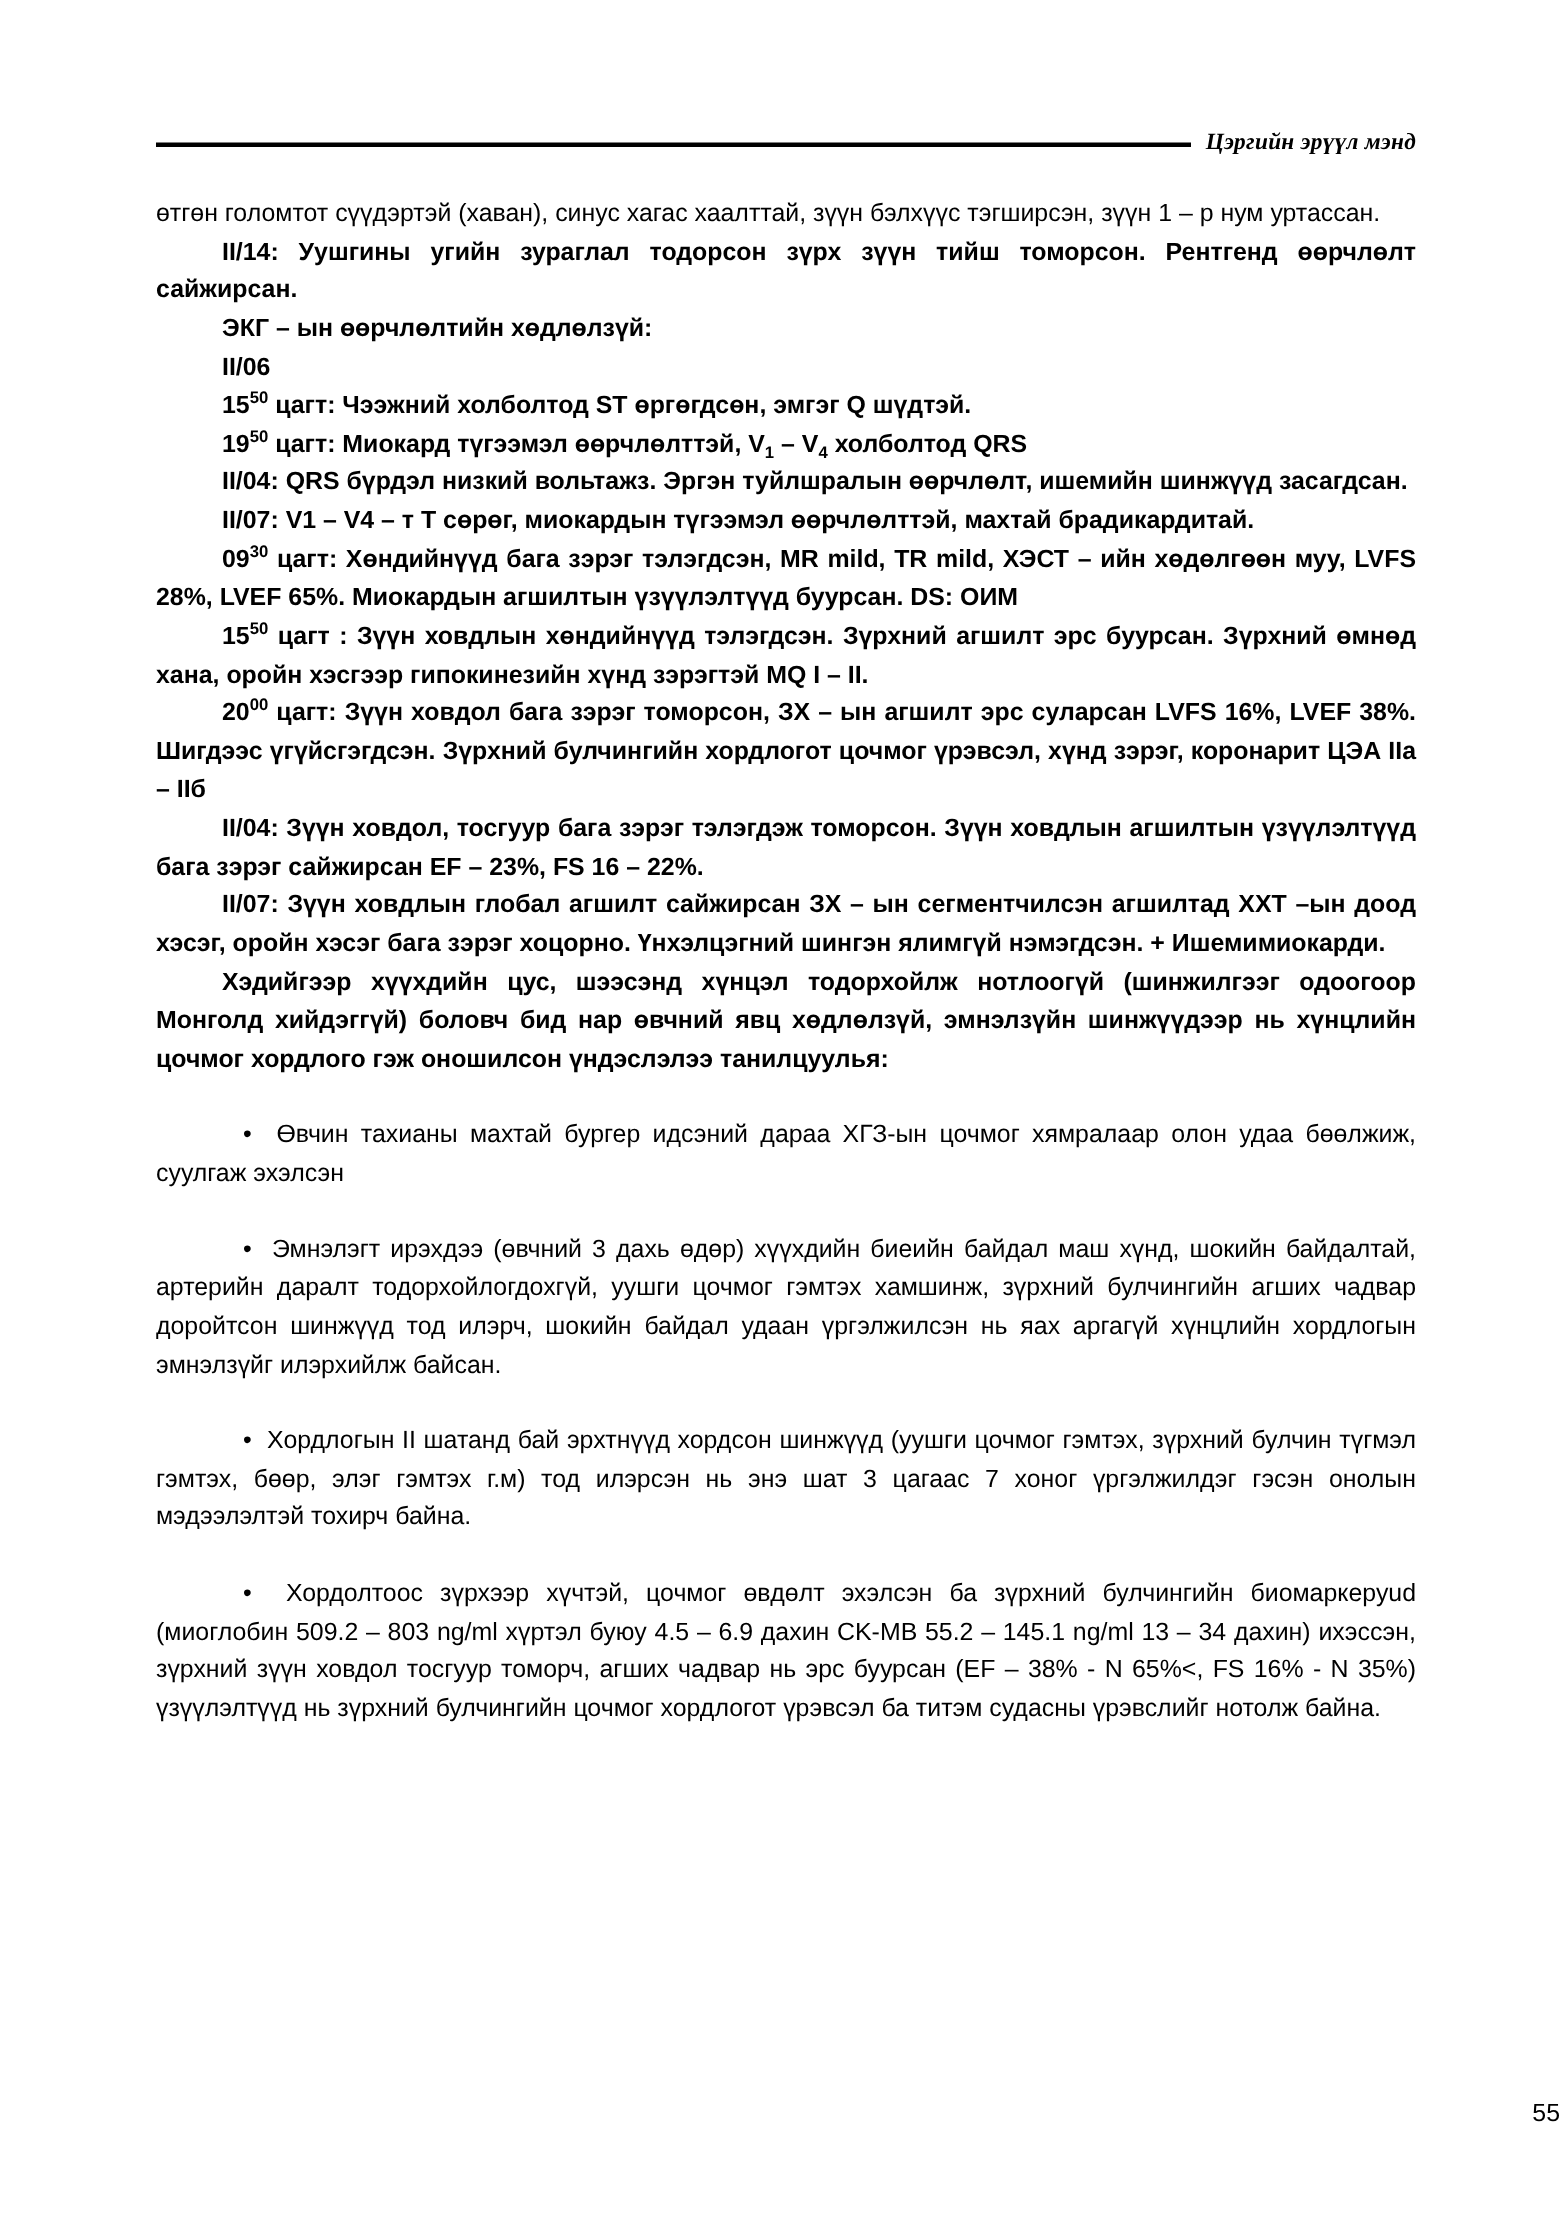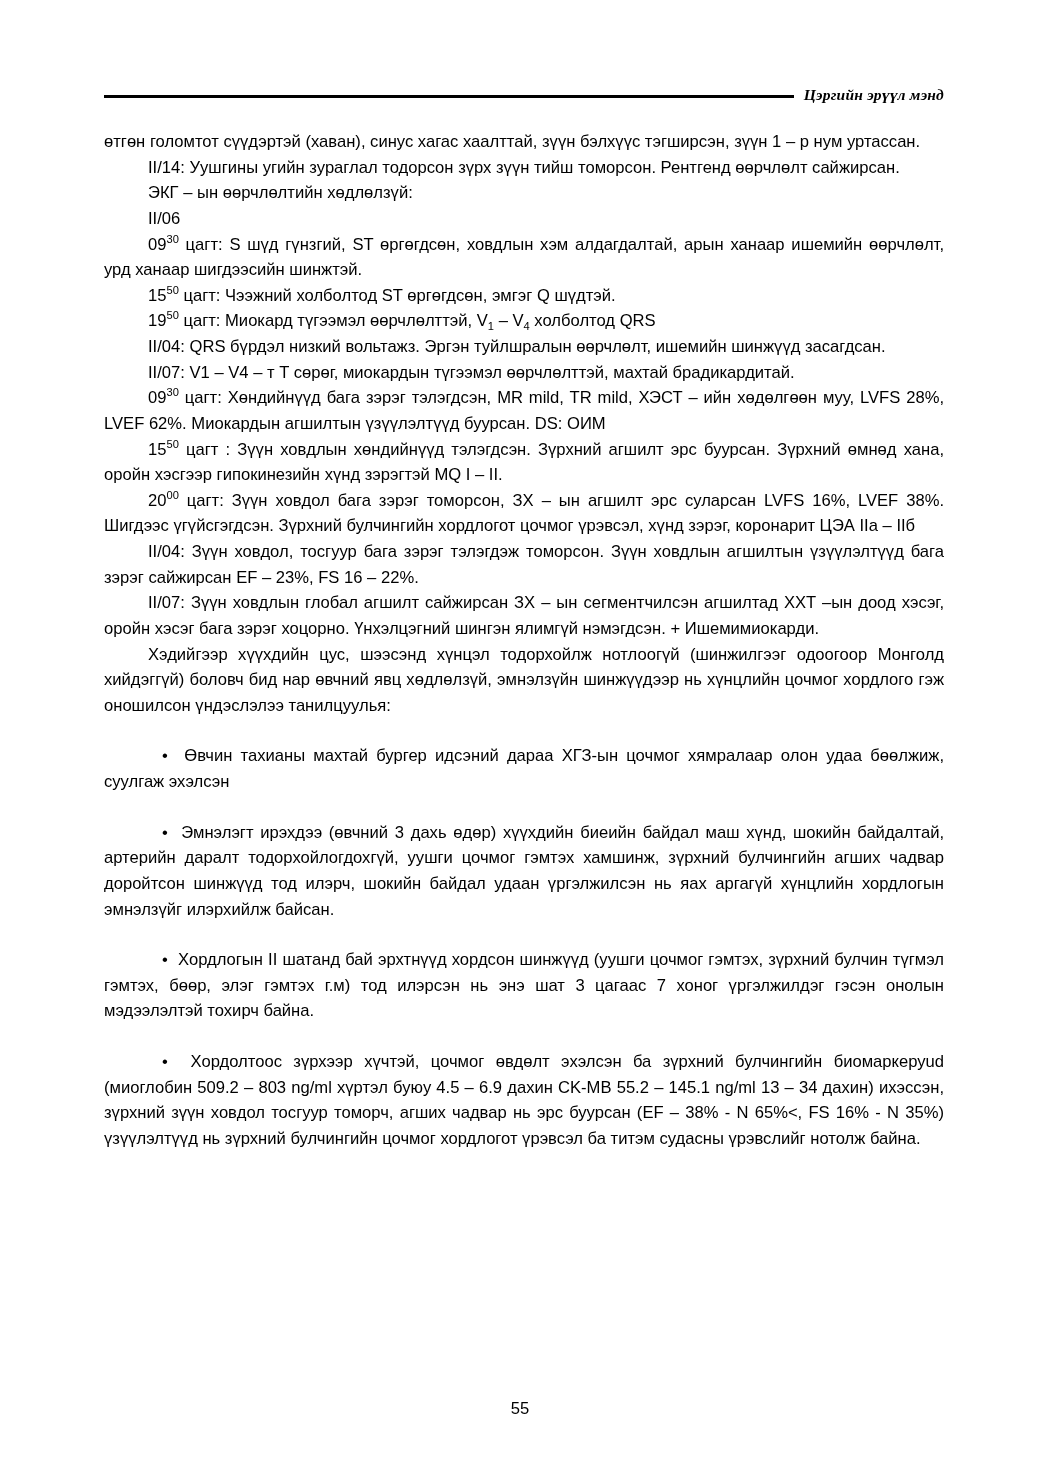--- a/index.html
+++ b/index.html
@@ -45,20 +45,21 @@
   .body-text {
     font-size: 16.6px;
     line-height: 1.545;
     text-align: justify;
   }
   p {
     margin: 0;
   }
   p.indent {
     text-indent: 44px;
+    font-weight: bold;
   }
   p.noindent {
     text-indent: 0;
     margin-top: 25px;
   }
   sup {
     font-size: 0.67em;
     vertical-align: super;
     line-height: 0;
   }
@@ -69,51 +70,50 @@
   }
   .bullet-row {
     display: block;
     text-indent: 58px;
   }
   .page-number {
     position: absolute;
     left: 0;
     right: 0;
     bottom: 58px;
-    text-align: center;
+    text-align: right;
     font-size: 16.6px;
   }
 </style>
 </head>
 <body>
 
 <div class="page">
 
   <div class="header">
     <div class="header-rule"></div>
     <div class="header-title">Цэргийн эрүүл мэнд</div>
   </div>
 
   <div class="body-text">
 
     <p class="noindent">өтгөн голомтот сүүдэртэй (хаван), синус хагас хаалттай, зүүн бэлхүүс тэгширсэн, зүүн 1 – р нум уртассан.</p>
     <p class="indent">II/14: Уушгины угийн зураглал тодорсон зүрх зүүн тийш томорсон. Рентгенд өөрчлөлт сайжирсан.</p>
     <p class="indent">ЭКГ – ын өөрчлөлтийн хөдлөлзүй:</p>
     <p class="indent">II/06</p>
 
-    <p class="indent"><span>09</span><sup>30</sup><span> цагт: S шүд гүнзгий, ST өргөгдсөн, ховдлын хэм алдагдалтай, арын ханаар ишемийн өөрчлөлт, урд ханаар шигдээсийн шинжтэй.</span></p>
 
     <p class="indent"><span>15</span><sup>50</sup><span> цагт: Чээжний холболтод ST өргөгдсөн, эмгэг Q шүдтэй.</span></p>
 
     <p class="indent"><span>19</span><sup>50</sup><span> цагт: Миокард түгээмэл өөрчлөлттэй, V</span><sub>1</sub><span> – V</span><sub>4</sub><span> холболтод QRS</span></p>
 
     <p class="indent">II/04: QRS бүрдэл низкий вольтажз. Эргэн туйлшралын өөрчлөлт, ишемийн шинжүүд засагдсан.</p>
     <p class="indent">II/07: V1 – V4 – т T сөрөг, миокардын түгээмэл өөрчлөлттэй, махтай брадикардитай.</p>
 
-    <p class="indent"><span>09</span><sup>30</sup><span> цагт: Хөндийнүүд бага зэрэг тэлэгдсэн, MR mild, TR mild, ХЭСТ – ийн хөдөлгөөн муу,  LVFS 28%, LVEF 62%. Миокардын агшилтын үзүүлэлтүүд буурсан. DS: ОИМ</span></p>
+    <p class="indent"><span>09</span><sup>30</sup><span> цагт: Хөндийнүүд бага зэрэг тэлэгдсэн, MR mild, TR mild, ХЭСТ – ийн хөдөлгөөн муу,  LVFS 28%, LVEF 65%. Миокардын агшилтын үзүүлэлтүүд буурсан. DS: ОИМ</span></p>
 
     <p class="indent"><span>15</span><sup>50</sup><span> цагт : Зүүн ховдлын хөндийнүүд тэлэгдсэн. Зүрхний агшилт эрс буурсан. Зүрхний өмнөд хана, оройн хэсгээр гипокинезийн хүнд зэрэгтэй MQ I – II.</span></p>
 
     <p class="indent"><span>20</span><sup>00</sup><span> цагт: Зүүн ховдол бага зэрэг томорсон, ЗХ – ын агшилт эрс суларсан LVFS 16%, LVEF 38%. Шигдээс үгүйсгэгдсэн. Зүрхний булчингийн хордлогот цочмог үрэвсэл, хүнд зэрэг, коронарит ЦЭА IIа – IIб</span></p>
 
     <p class="indent">II/04: Зүүн ховдол, тосгуур бага зэрэг тэлэгдэж томорсон. Зүүн ховдлын агшилтын үзүүлэлтүүд бага зэрэг сайжирсан EF – 23%, FS 16 – 22%.</p>
     <p class="indent">II/07: Зүүн ховдлын глобал агшилт сайжирсан ЗХ – ын сегментчилсэн агшилтад XXT –ын доод хэсэг, оройн хэсэг бага зэрэг хоцорно. Үнхэлцэгний шингэн ялимгүй нэмэгдсэн. + Ишемимиокарди.</p>
     <p class="indent">Хэдийгээр хүүхдийн цус, шээсэнд хүнцэл тодорхойлж нотлоогүй (шинжилгээг одоогоор Монголд хийдэггүй) боловч бид нар өвчний явц хөдлөлзүй, эмнэлзүйн шинжүүдээр нь хүнцлийн цочмог хордлого гэж оношилсон үндэслэлээ танилцуулья:</p>
 
     <p class="noindent">

